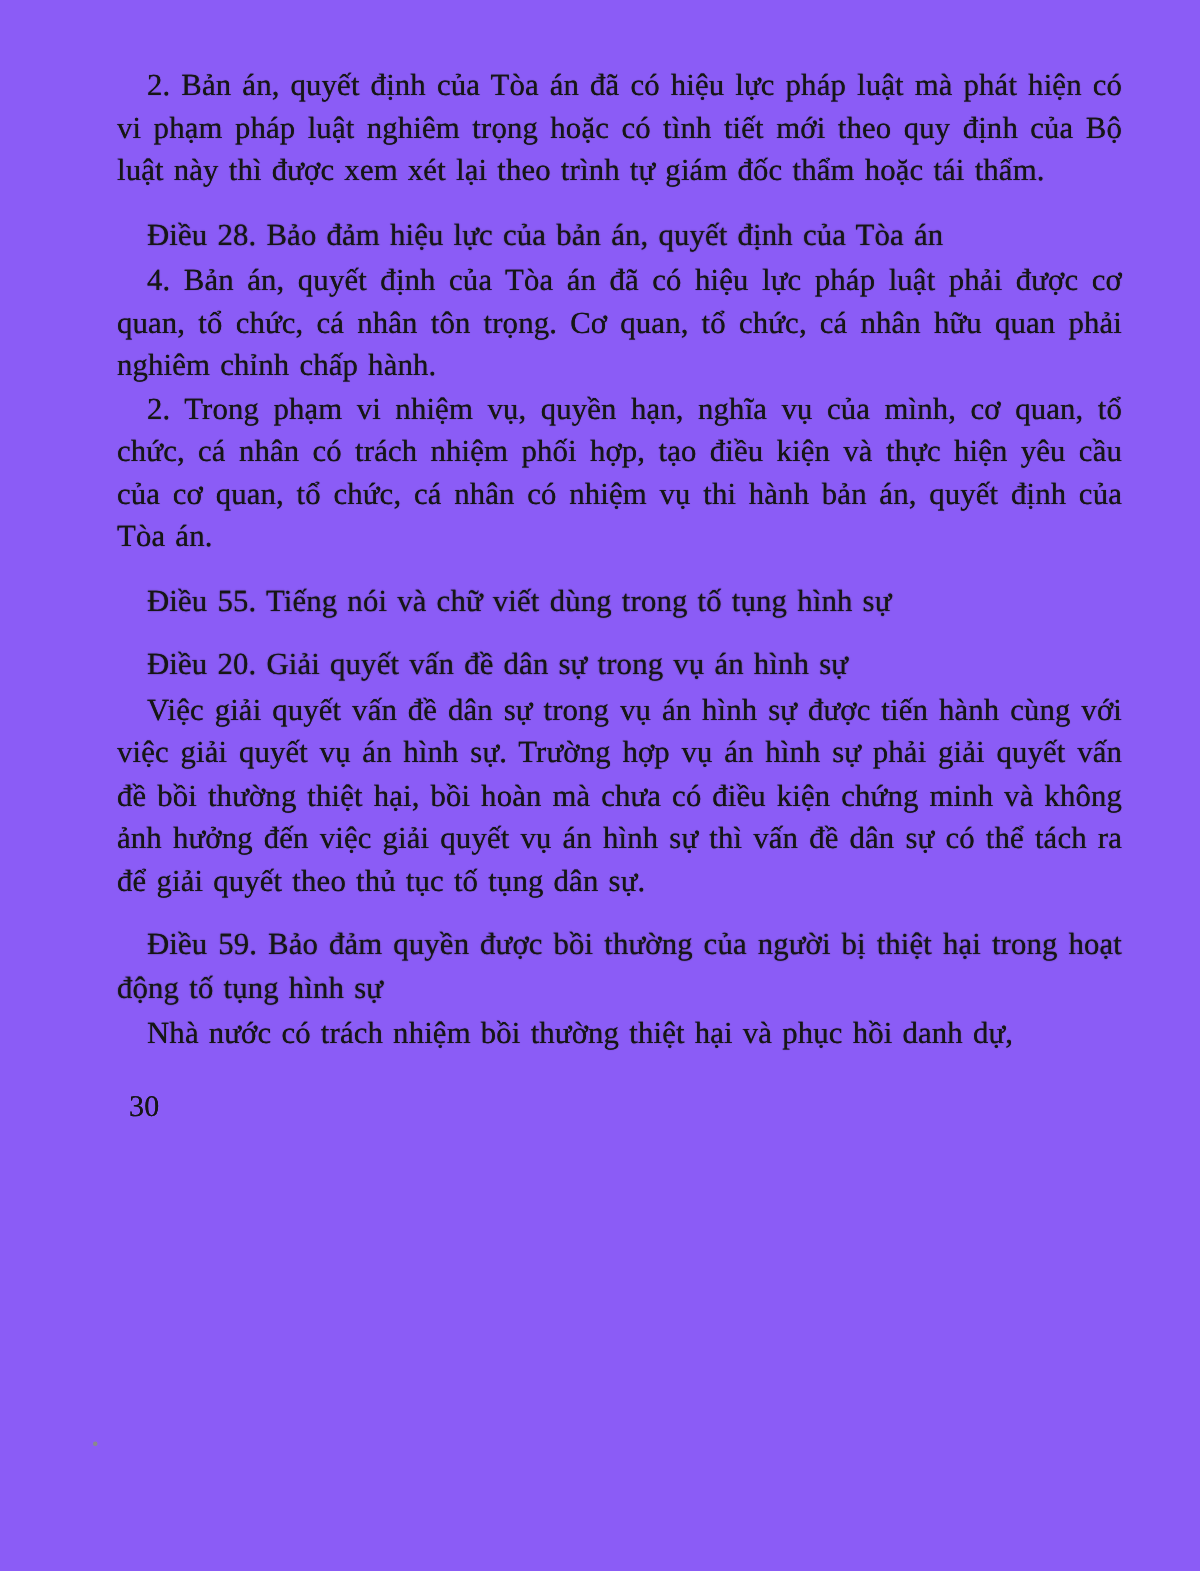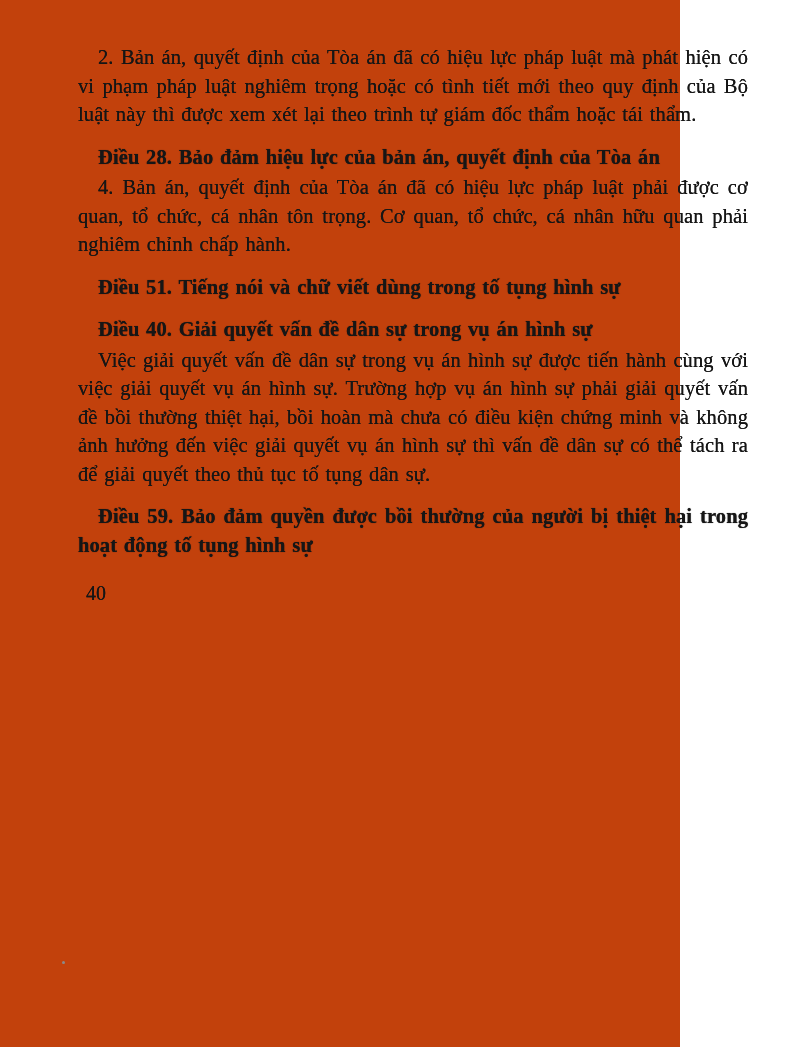--- a/index.html
+++ b/index.html
@@ -12,23 +12,23 @@
     height: 1047px;
     overflow: hidden;
     position: relative;
     font-family: "Liberation Serif", "DejaVu Serif", serif;
     color: #161616;
   }
   .page {
     position: absolute;
     top: 0;
     left: 0;
-    width: 680px;
+    width: 800px;
     height: 1047px;
-    background: #c2410c;
+    background: #8b5cf6;
   }
   .text-column {
     position: absolute;
     top: 43px;
     left: 78px;
     width: 670px;
     font-size: 20.5px;
     line-height: 28.5px;
     text-align: justify;
     letter-spacing: 0.1px;
@@ -36,21 +36,21 @@
     
     text-shadow: 0 0 0.55px currentColor;
   }
   .para {
     margin: 0;
     text-indent: 20px;
   }
   .heading {
     margin: 14px 0 2px 0;
     text-indent: 20px;
-    font-weight: bold;
+    font-weight: normal;
     text-shadow: 0 0 0.8px currentColor;
   }
   .page-number {
     margin: 0;
     margin-top: 20px;
     text-indent: 8px;
     font-size: 20px;
     text-align: left;
     text-shadow: 0 0 0.4px currentColor;
   }
@@ -69,30 +69,32 @@
 
 <div class="page">
   <div class="text-column">
 
     <p class="para">2. Bản án, quyết định của Tòa án đã có hiệu lực pháp luật mà phát hiện có vi phạm pháp luật nghiêm trọng hoặc có tình tiết mới theo quy định của Bộ luật này thì được xem xét lại theo trình tự giám đốc thẩm hoặc tái thẩm.</p>
 
     <p class="heading">Điều 28. Bảo đảm hiệu lực của bản án, quyết định của Tòa án</p>
 
     <p class="para">4. Bản án, quyết định của Tòa án đã có hiệu lực pháp luật phải được cơ quan, tổ chức, cá nhân tôn trọng. Cơ quan, tổ chức, cá nhân hữu quan phải nghiêm chỉnh chấp hành.</p>
 
+    <p class="para">2. Trong phạm vi nhiệm vụ, quyền hạn, nghĩa vụ của mình, cơ quan, tổ chức, cá nhân có trách nhiệm phối hợp, tạo điều kiện và thực hiện yêu cầu của cơ quan, tổ chức, cá nhân có nhiệm vụ thi hành bản án, quyết định của Tòa án.</p>
 
-    <p class="heading">Điều 51. Tiếng nói và chữ viết dùng trong tố tụng hình sự</p>
+    <p class="heading">Điều 55. Tiếng nói và chữ viết dùng trong tố tụng hình sự</p>
 
 
-    <p class="heading">Điều 40. Giải quyết vấn đề dân sự trong vụ án hình sự</p>
+    <p class="heading">Điều 20. Giải quyết vấn đề dân sự trong vụ án hình sự</p>
 
     <p class="para">Việc giải quyết vấn đề dân sự trong vụ án hình sự được tiến hành cùng với việc giải quyết vụ án hình sự. Trường hợp vụ án hình sự phải giải quyết vấn đề bồi thường thiệt hại, bồi hoàn mà chưa có điều kiện chứng minh và không ảnh hưởng đến việc giải quyết vụ án hình sự thì vấn đề dân sự có thể tách ra để giải quyết theo thủ tục tố tụng dân sự.</p>
 
     <p class="heading">Điều 59. Bảo đảm quyền được bồi thường của người bị thiệt hại trong hoạt động tố tụng hình sự</p>
 
 
+    <p class="para">Nhà nước có trách nhiệm bồi thường thiệt hại và phục hồi danh dự,</p>
 
-    <p class="page-number">40</p>
+    <p class="page-number">30</p>
 
   </div>
 
   <div class="scan-dot"></div>
 </div>
 
 </body></html>

